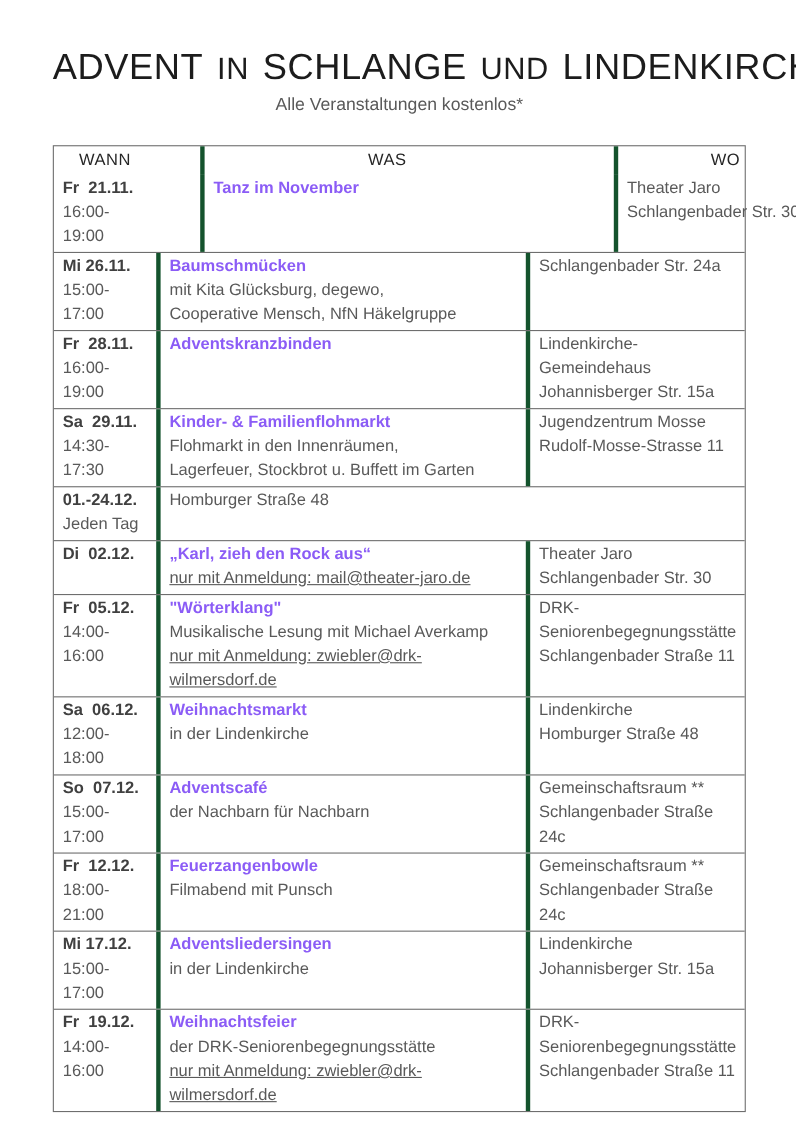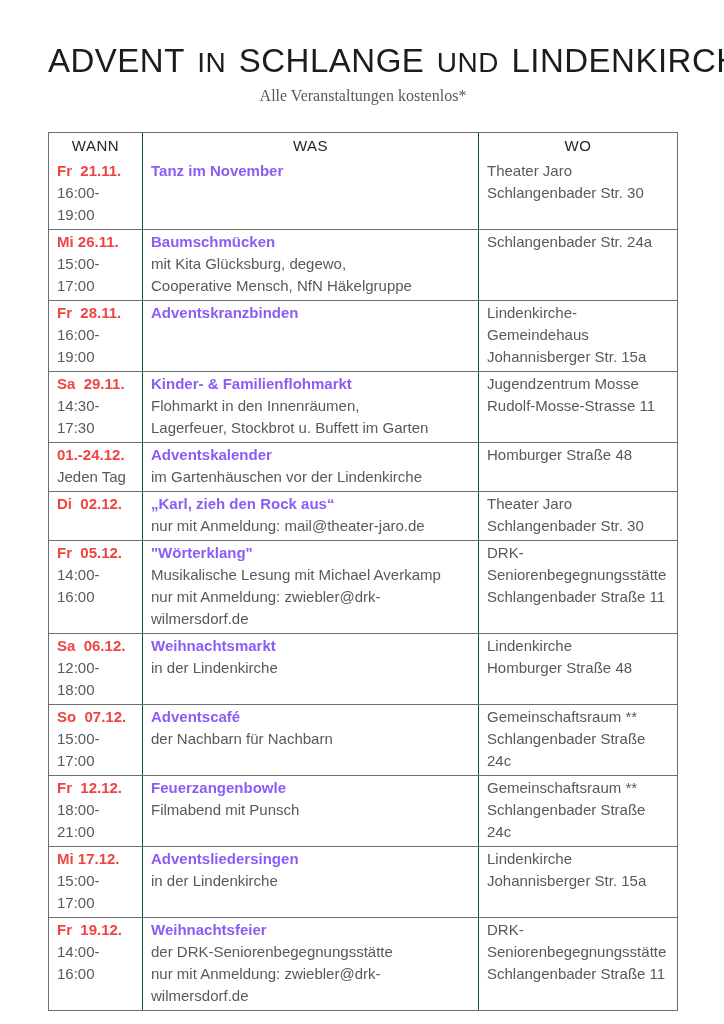--- a/index.html
+++ b/index.html
@@ -4,33 +4,33 @@
 <style>
   html,body { margin:0; padding:0; background:#ffffff; }
   body { width:724px; height:1024px; overflow:hidden;
          font-family:"Liberation Sans", sans-serif; color:#595959; }
   .page { padding:34px 46px 0 48px; }
 
   
   .title { text-align:center; color:#1c1c1c; white-space:nowrap; margin-top:8px; }
   .t-lg { font-size:33px; letter-spacing:0.5px;margin-top:45px; }
   .t-sm { font-size:28px; letter-spacing:0.5px; margin:0 8px; }
-  .subtitle { text-align:center; font-size:16px; color:#595959; margin-top:7px;font-family:Liberation Serif, serif; }
+  .subtitle { text-align:center; font-size:16px; color:#595959; margin-top:7px; }
 
   
   .table { width:630px; margin-top:27px; border:1px solid #6e6e6e; box-sizing:border-box; }
   .row { display:grid; grid-template-columns:93px 336px 199px; border-top:1px solid #6e6e6e; }
-  .row:first-child { border-top:none; }
+  .row:first-child { border-top:none;gap:40px; }
   .cell { padding:1px 8px 3px 8px; font-size:15px; line-height:22px; color:#595959;
-          border-left:1px solid #14532d; box-sizing:border-box; }
+          border-left:4px solid #14532d; box-sizing:border-box; }
   .cell:first-child { border-left:none; }
   .thead .cell { text-align:center; color:#262626; padding:2px 4px; letter-spacing:0.5px; }
-  .date { color:#ef4444; font-weight:bold; white-space:pre-wrap; }
+  .date { color:#404040; font-weight:bold; white-space:pre-wrap; }
   .evt-title { color:#8b5cf6; font-weight:bold; }
-  .u { }
+  .u { text-decoration:underline; }
 </style>
 </head>
 <body>
 
 <div class="page">
 
   <div class="title">
     <span class="t-lg">ADVENT</span>
     <span class="t-sm">IN</span>
     <span class="t-lg">SCHLANGE</span>
@@ -101,24 +101,20 @@
           <div class="cell c3">
             <div class="wo-line">Jugendzentrum Mosse</div>
             <div class="wo-line">Rudolf-Mosse-Strasse 11</div>
           </div>
         </div>
         <div class="row">
           <div class="cell c1">
             <div class="date">01.-24.12.</div>
             <div class="time">Jeden Tag</div>
           </div>
-          <div class="cell c2">
-            <div class="evt-title">Adventskalender</div>
-            <div class="detail">im Gartenhäuschen vor der Lindenkirche</div>
-          </div>
           <div class="cell c3">
             <div class="wo-line">Homburger Straße 48</div>
           </div>
         </div>
         <div class="row">
           <div class="cell c1">
             <div class="date">Di  02.12.</div>
           </div>
           <div class="cell c2">
             <div class="evt-title">„Karl, zieh den Rock aus“</div>

